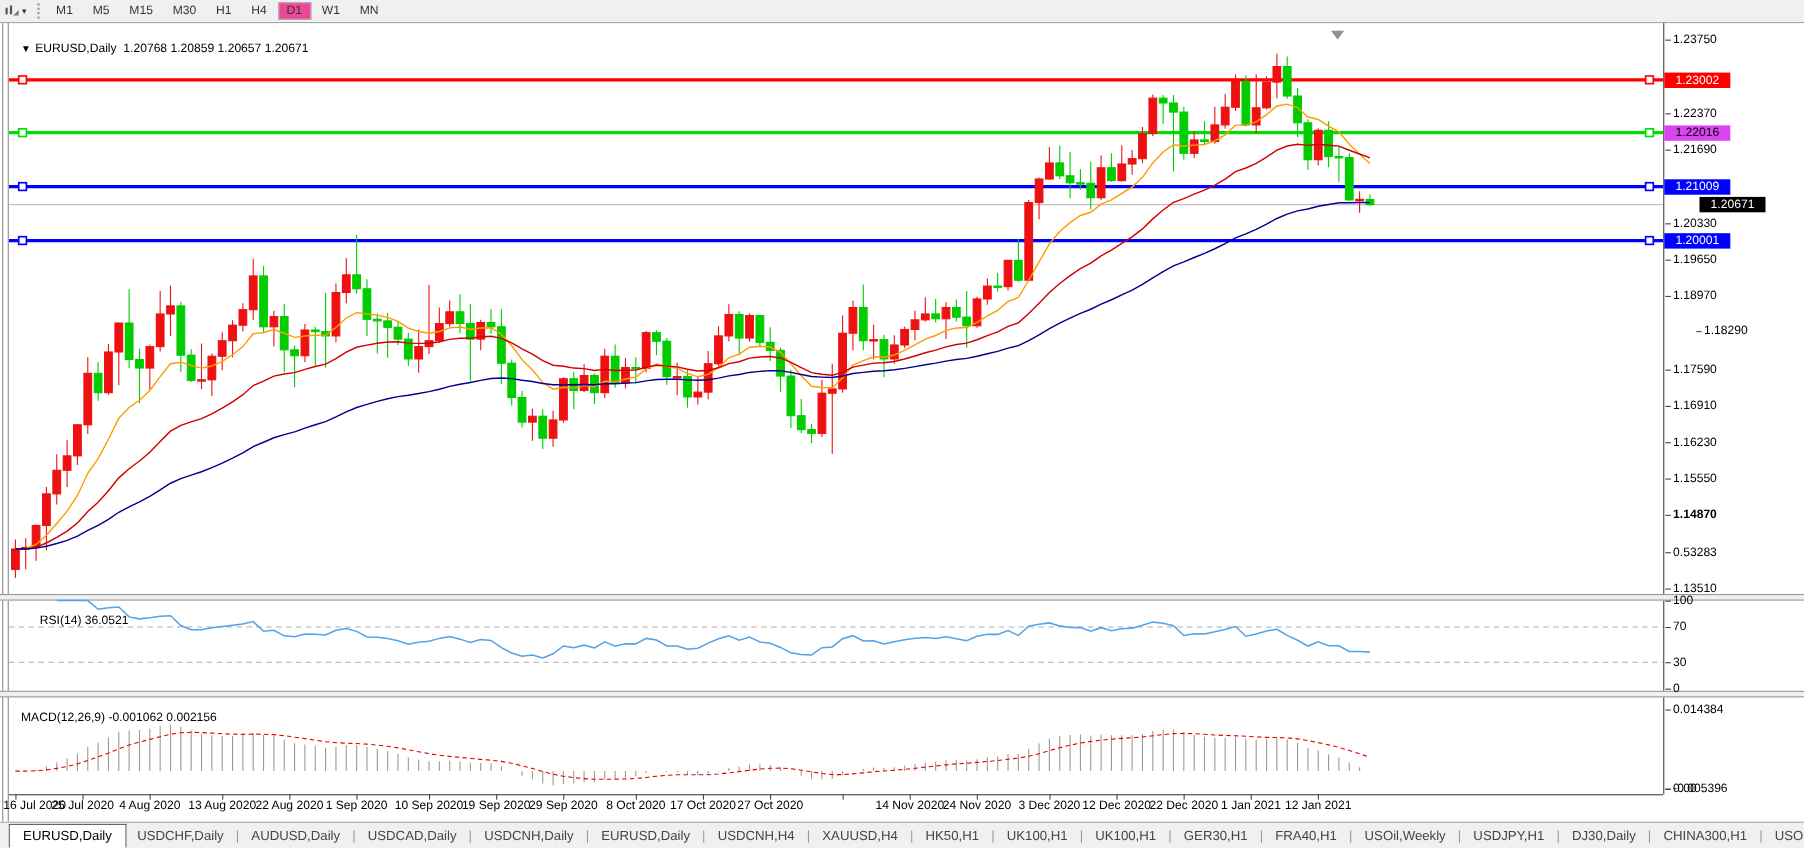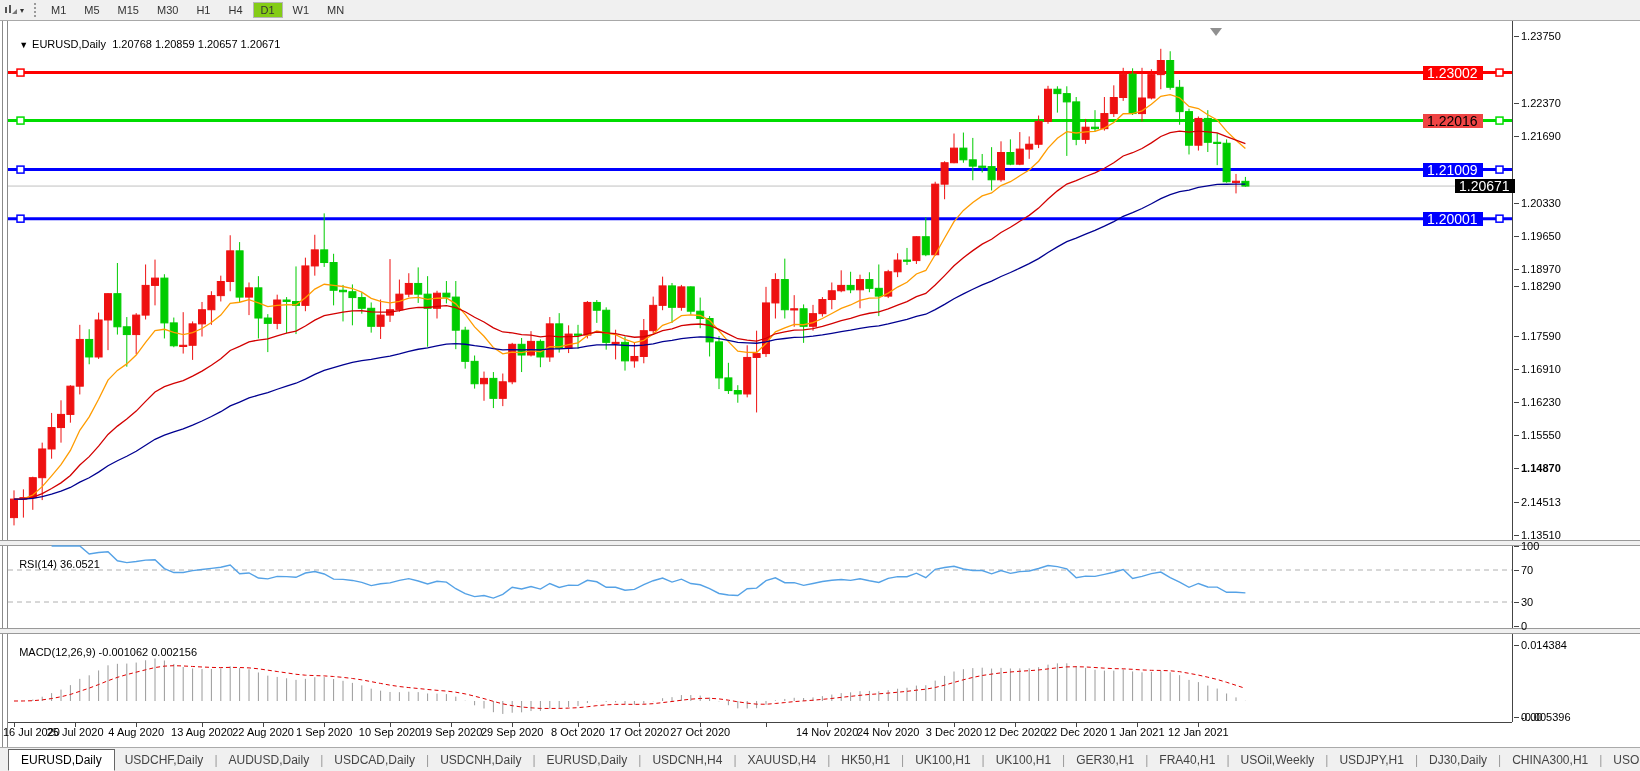--- a/index.html
+++ b/index.html
@@ -1,33 +1,33 @@
 <!DOCTYPE html>
 <html><head>
 <meta charset="utf-8">
 <style>
   html,body{margin:0;padding:0;background:#fff;width:1640px;height:771px;overflow:hidden;
     font-family:"Liberation Sans",sans-serif;-webkit-font-smoothing:none;}
   .abs{position:absolute;}
   #toolbar{position:absolute;left:0;top:0;width:1640px;height:20px;background:#f0f0f0;
     border-bottom:1px solid #a8a8a8;display:flex;align-items:center;font-size:11px;color:#222;}
   .tf-btn{padding:2px 8px;margin:0 1px;cursor:default;color:#333;}
-  .tf-btn.active{background:#84cc16;border:1px solid #b5b5b5;padding:1px 7px;}
+  .tf-btn.active{background:#ec4899;border:1px solid #b5b5b5;padding:1px 7px;}
   .grip{height:14px;border-left:2px dotted #9a9a9a;margin:0 6px 0 10px;}
   .tool-icon{display:flex;align-items:center;margin-left:4px;}
   .tool-caret{font-size:8px;color:#333;margin-left:2px;}
   #chart-title{position:absolute;left:13px;top:26px;font-size:11px;color:#000;white-space:pre;}
   #chart-title .caret{font-size:9px;margin-right:4px;}
   .panel-label{position:absolute;font-size:11px;color:#000;white-space:pre;}
   .splitter{position:absolute;left:0px;width:1640px;height:4px;background:#f0f0f0;
     border-top:1px solid #999;border-bottom:1px solid #999;}
   .axis-tick{position:absolute;left:1521px;font-size:11px;color:#000;height:12px;line-height:12px;}
   .axis-tick::before{content:"";position:absolute;left:-7px;top:6px;width:5px;height:1px;background:#444;}
-  .axis-chip{position:absolute;left:1423px;font-size:14px;height:14px;line-height:14px;
-    padding:0 4px;min-width:52px;}
+  .axis-chip{position:absolute;left:1513px;font-size:11px;height:14px;line-height:14px;
+    padding:0 4px;min-width:52px;text-align:center;}
   .date-label{position:absolute;top:726px;font-size:11px;color:#000;white-space:nowrap;}
   .date-tick{position:absolute;top:722px;width:1px;height:5px;background:#444;}
   #tabbar{position:absolute;left:0;top:747px;width:1640px;height:24px;background:#f0f0f0;
     border-top:1px solid #aaa;display:flex;align-items:center;font-size:12px;color:#444;overflow:hidden;}
   .tab{padding:3px 10px;white-space:nowrap;cursor:default;}
   .tab.active{background:#fff;border:1px solid #666;border-bottom:1px solid #fff;color:#000;padding:3px 12px;margin-left:8px;}
   .tab-sep{color:#999;margin:0 1px;}
   .frame-line{position:absolute;background:#8a8a8a;}
 </style>
 </head>
@@ -359,21 +359,21 @@
 </div>
 
 <div class="splitter" style="top:540px;"></div>
 <div class="splitter" style="top:628px;"></div>
 
 <svg id="svg-rsi" class="abs" style="left:8px;top:544px;" width="1504" height="84">
     <line x1="0" y1="26" x2="1504" y2="26" stroke="#b0b0b0" stroke-width="1" stroke-dasharray="5,4"></line>
     <line x1="0" y1="58" x2="1504" y2="58" stroke="#b0b0b0" stroke-width="1" stroke-dasharray="5,4"></line>
     <polyline points="43.6,2.0000217687015605 53,2.0000229884991425 62.400000000000006,2.0000206896498183 71.8,2.000017073167089 81.2,9.91208791208802 90.60000000000001,8.545454545454628 100,7.829959514170105 109.4,16.804270462633657 118.80000000000001,18.608996539792635 128.2,17.5339805825245 137.6,16.138438880707135 147,15.809892663494725 156.4,24.61746105539693 165.8,28.531756228192013 175.20000000000002,28.49035165034543 184.6,26.666352404602936 194,25.51701098545632 203.4,24.39331901797566 212.8,23.297404891195402 222.20000000000002,21.109472074879296 231.60000000000002,29.81543995171114 241,28.984450374451423 250.4,34.02152993070733 259.8,34.87697936305968 269.2,32.33525294176685 278.6,32.59234922590529 288,33.316095579314016 297.40000000000003,29.00304424485794 306.8,27.464313624598528 316.2,29.979490663696016 325.6,35.08761521551511 335,35.347269223301595 344.40000000000003,36.43368509443959 353.8,38.436619484377594 363.2,41.64909497315085 372.6,39.783852559683815 382,38.890011447458896 391.40000000000003,36.34461890951132 400.8,34.675359851271395 410.2,37.0292173590038 419.6,39.99509261415729 429,37.31396608613185 438.40000000000003,38.17345448478738 447.8,44.734573469596455 457.20000000000005,49.64420101433548 466.6,52.63842534131399 476,51.45972491846562 485.40000000000003,54.06936113824468 494.8,50.37761977557663 504.20000000000005,43.245451632657044 513.6,44.927155878041305 523,42.517318848915245 532.4,45.068982689465344 541.8000000000001,39.519889802420714 551.2,43.45265178512984 560.6,41.18663719758473 570,41.35166980981265 579.4,36.34186544418862 588.8000000000001,37.78935137527902 598.2,43.24705045964322 607.6,43.24705045964322 617,46.19823373398545 626.4,45.35609208901968 635.8000000000001,40.681904653439766 645.2,36.72618728512014 654.6,34.014120900141485 664,38.07767376911208 673.4,35.18857516628314 682.8000000000001,39.547073353419215 692.2,40.78680373602262 701.6,44.55511503011951 711,49.49025232458068 720.4,51.034480324777604 729.8000000000001,51.455153812443825 739.2,44.75344183557699 748.6,44.09812643095698 758,36.66039013344099 767.4,33.86238284448858 776.8000000000001,38.72215750512381 786.2,38.59381744147878 795.6,41.347883846497226 805,39.49742353952717 814.4,37.49247158600992 823.8000000000001,36.26772291024716 833.2,35.50678647978926 842.6,36.39900645686321 852,34.81653261962479 861.4,36.73854866556032 870.8000000000001,38.437240878455896 880.2,34.3511280550973 889.6,32.57854108628686 899,32.69975170602349 908.4000000000001,29.181841504841124 917.8000000000001,33.68409868490511 927.2,25.30145444057813 936.6,23.447159484821807 946,22.26314787095264 955.4000000000001,24.97535850881161 964.8000000000001,26.446681041093825 974.2,26.565167683143002 983.6,29.802291186920332 993,26.594386403919874 1002.4000000000001,29.395750808150115 1011.8000000000001,27.59557135266207 1021.2,27.024332053689296 1030.6000000000001,24.484426303652846 1040,21.492484954968077 1049.4,22.652220574393688 1058.8,24.879293036101515 1068.2,33.717189390478936 1077.6000000000001,32.08938360333932 1087,32.41823207690709 1096.4,30.34029502838919 1105.8,28.282060948635582 1115.2,25.597527166727357 1124.6000000000001,34.42809212206628 1134,32.40294910108614 1143.4,29.616920947447355 1152.8,28.062977324927672 1162.2,33.62267558583709 1171.6000000000001,38.05717149437563 1181,43.325692639181945 1190.4,39.46935365267504 1199.8,42.9642600725218 1209.2,43.104751143175605 1218.6000000000001,48.26889832012162 1228,48.185306558198505 1237.4,48.8243258290702" fill="none" stroke="#55a2e6" stroke-width="1.4"></polyline>
   </svg>
-<div class="panel-label" style="left:13px;top:546px;">
+<div class="panel-label" style="left:30px;top:546px;">
   <span>RSI(14)</span> <span>36.0521</span>
 </div>
 
 <svg id="svg-macd" class="abs" style="left:8px;top:632px;" width="1504" height="90">
     <line x1="6" y1="69" x2="6" y2="69" stroke="#9a9a9a" stroke-width="1"></line>
     <line x1="15.4" y1="69" x2="15.4" y2="68.90683418803404" stroke="#9a9a9a" stroke-width="1"></line>
     <line x1="24.8" y1="69" x2="24.8" y2="67.56163665229946" stroke="#9a9a9a" stroke-width="1"></line>
     <line x1="34.2" y1="69" x2="34.2" y2="64.69183759550126" stroke="#9a9a9a" stroke-width="1"></line>
     <line x1="43.6" y1="69" x2="43.6" y2="61.12608349008408" stroke="#9a9a9a" stroke-width="1"></line>
     <line x1="53" y1="69" x2="53" y2="57.58364043324593" stroke="#9a9a9a" stroke-width="1"></line>
@@ -509,30 +509,30 @@
   <span>MACD(12,26,9)</span> <span>-0.001062 0.002156</span>
 </div>
 
 <div id="price-axis">
     <div class="axis-tick" style="top: 30.1698px;">1.23750</div>
     <div class="axis-tick" style="top: 97.3472px;">1.22370</div>
     <div class="axis-tick" style="top: 130.449px;">1.21690</div>
     <div class="axis-tick" style="top: 196.653px;">1.20330</div>
     <div class="axis-tick" style="top: 229.755px;">1.19650</div>
     <div class="axis-tick" style="top: 262.857px;">1.18970</div>
-    <div class="axis-tick" style="top: 280px;">1.18290</div>
+    <div class="axis-tick" style="top: 295px; margin-left: 28px;">1.18290</div>
     <div class="axis-tick" style="top: 330.034px;">1.17590</div>
     <div class="axis-tick" style="top: 363.136px;">1.16910</div>
     <div class="axis-tick" style="top: 396.238px;">1.16230</div>
     <div class="axis-tick" style="top: 429.34px;">1.15550</div>
     <div class="axis-tick" style="top: 462.442px; font-weight: bold;">1.14870</div>
-    <div class="axis-tick" style="top: 495.543px;">2.14513</div>
+    <div class="axis-tick" style="top: 495.543px;">0.53283</div>
     <div class="axis-tick" style="top: 528.645px;">1.13510</div>
     <div class="axis-chip" style="background: rgb(255, 0, 0); color: rgb(255, 255, 255); top: 65.5819px;">1.23002</div>
-    <div class="axis-chip" style="background: #ef4444; color: rgb(0, 0, 0); top: 113.58px;">1.22016</div>
+    <div class="axis-chip" style="background: #d946ef; color: rgb(0, 0, 0); top: 113.58px;">1.22016</div>
     <div class="axis-chip" style="background: rgb(0, 0, 255); color: rgb(255, 255, 255); top: 162.6px;">1.21009</div>
     <div class="axis-chip" style="background: rgb(0, 0, 0); color: rgb(255, 255, 255); top: 179.053px; margin-left: 32px;">1.20671</div>
     <div class="axis-chip" style="background: rgb(0, 0, 255); color: rgb(255, 255, 255); top: 211.668px;">1.20001</div>
     <div class="axis-tick" style="top: 540px;">100</div>
     <div class="axis-tick" style="top: 564px;">70</div>
     <div class="axis-tick" style="top: 596px;">30</div>
     <div class="axis-tick" style="top: 620px;">0</div>
     <div class="axis-tick" style="top: 639px;">0.014384</div>
     <div class="axis-tick" style="top: 695px; margin-top: 16px;">0.00</div>
     <div class="axis-tick" style="top: 711px;">-0.005396</div>

